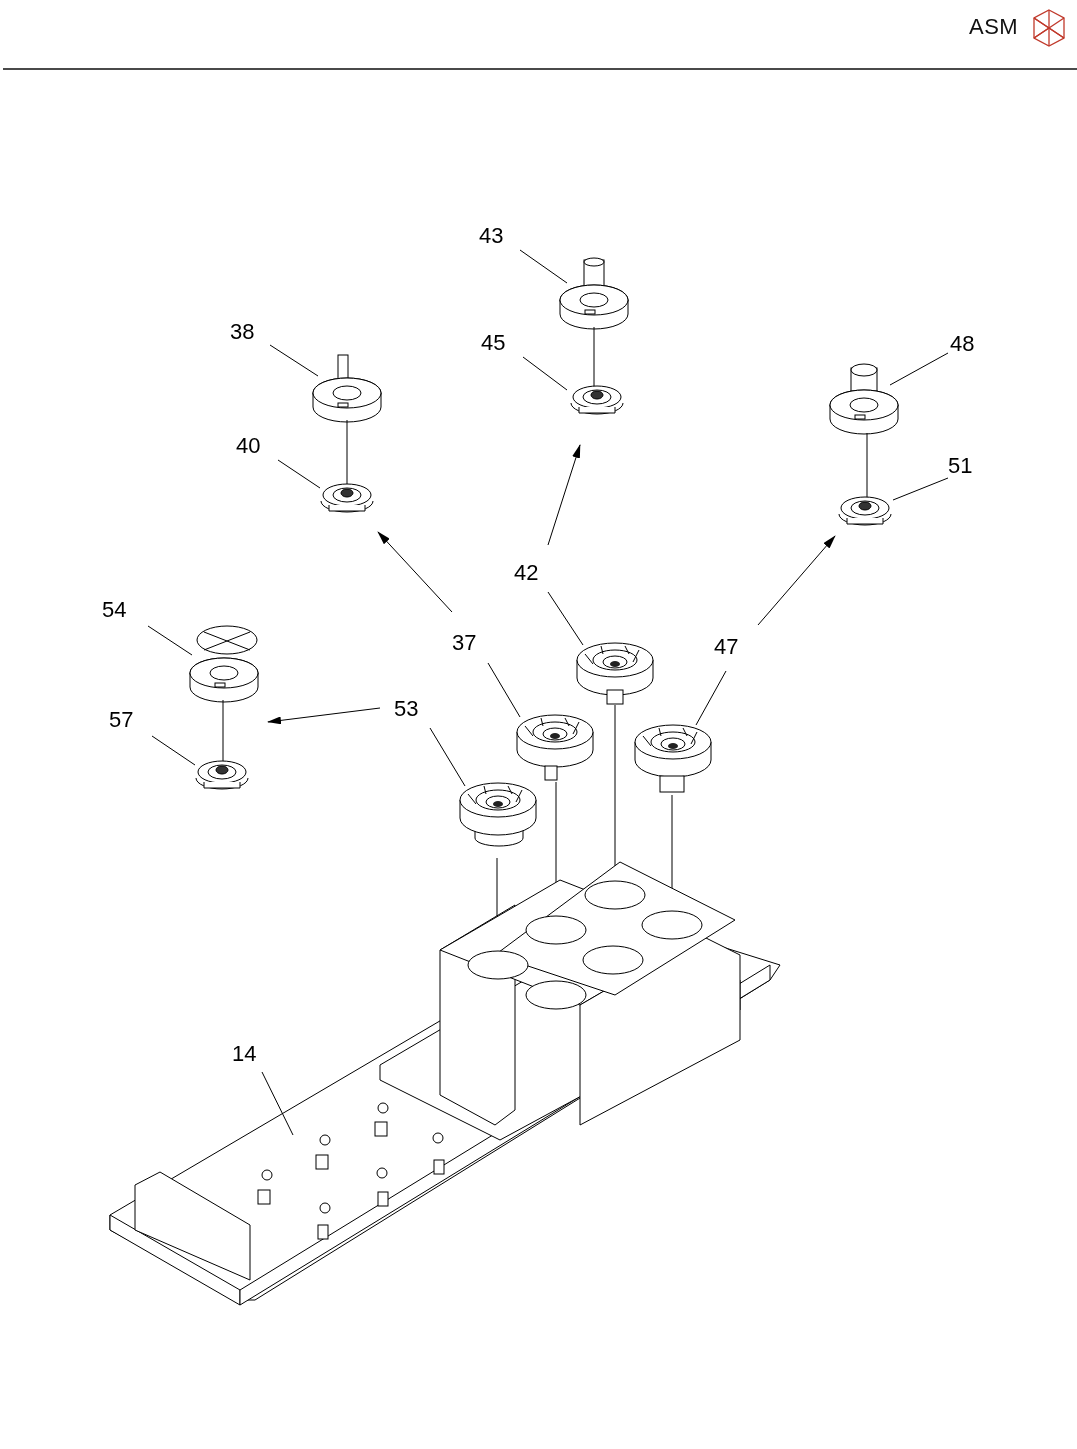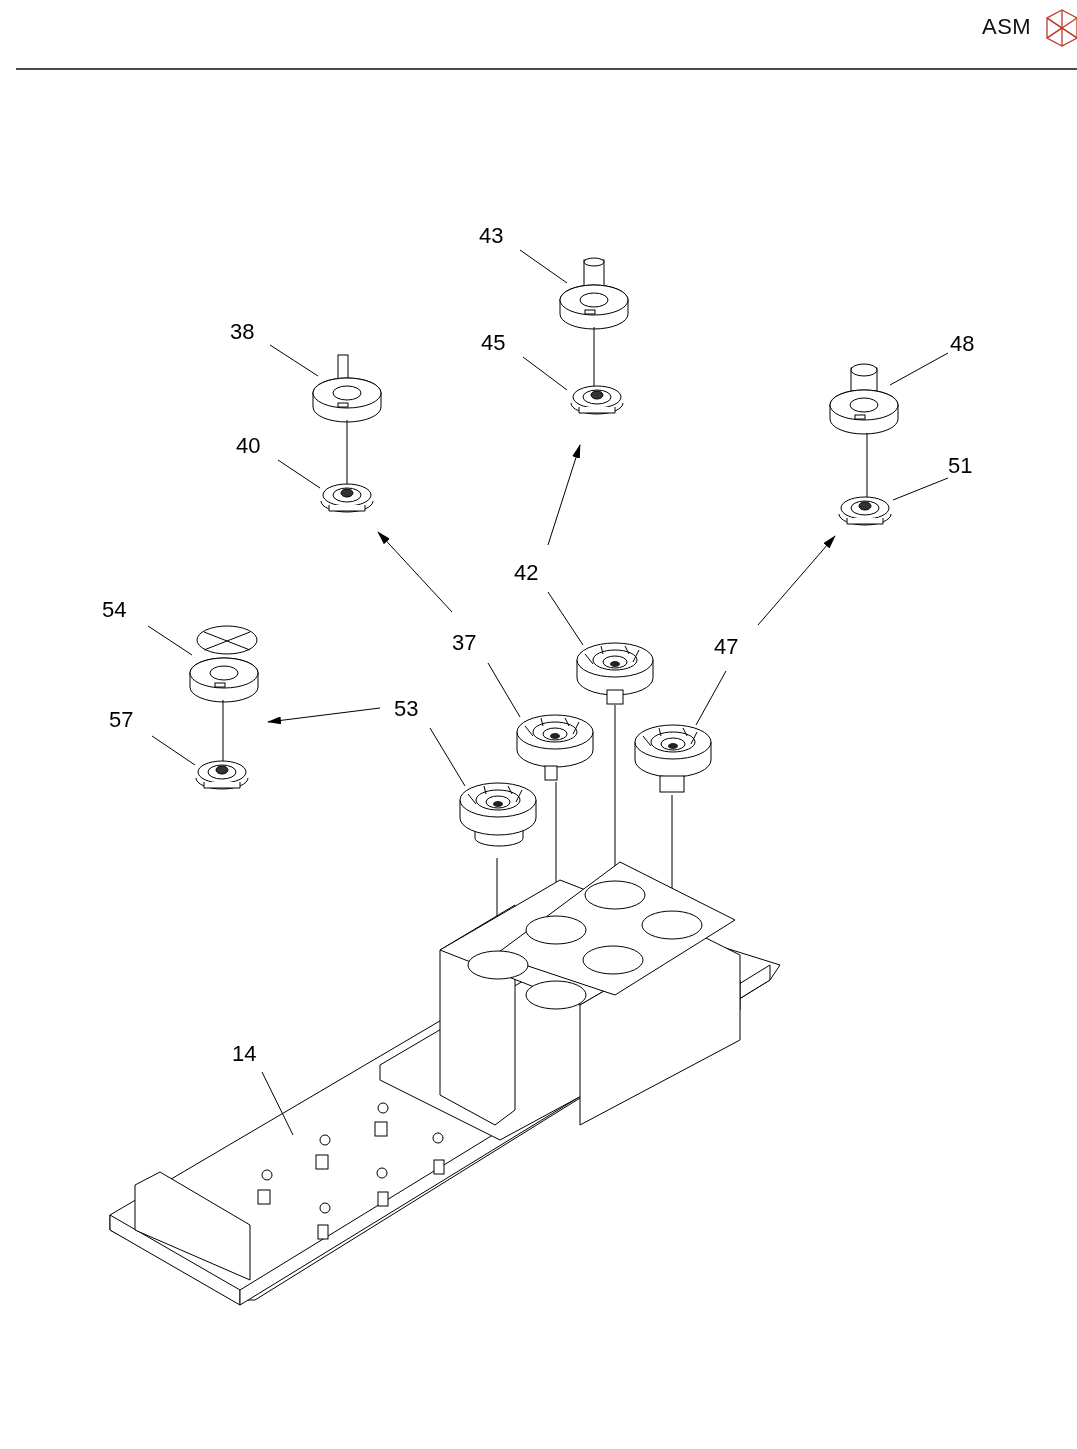--- a/index.html
+++ b/index.html
@@ -1,17 +1,17 @@
 <!DOCTYPE html>
 <html><head>
 <meta charset="utf-8">
 <style>
   html,body{margin:0;padding:0;background:#ffffff;}
   body{width:1077px;height:1449px;position:relative;overflow:hidden;font-family:"Liberation Sans",sans-serif;}
-  .header{position:absolute;left:16px;top:0;width:983px;height:70px;text-align:center;}
+  .header{position:absolute;left:3px;top:0;width:983px;height:70px;text-align:center;}
   .brand{position:absolute;left:966px;top:14px;font-size:22px;color:#111;letter-spacing:0.5px;}
   .logo{position:absolute;left:1028px;top:8px;width:36px;height:40px;}
   .rule{position:absolute;left:0;top:68px;width:1077px;height:2px;background:#4a4a4a;}
   svg.drawing{position:absolute;left:0;top:0;}
   .lbl{font-family:"Liberation Sans",sans-serif;font-size:22px;fill:#000;}
   .ln{stroke:#000;stroke-width:1;fill:none;}
   .part{stroke:#000;stroke-width:1;fill:#fff;}
 </style>
 </head>
 <body>

